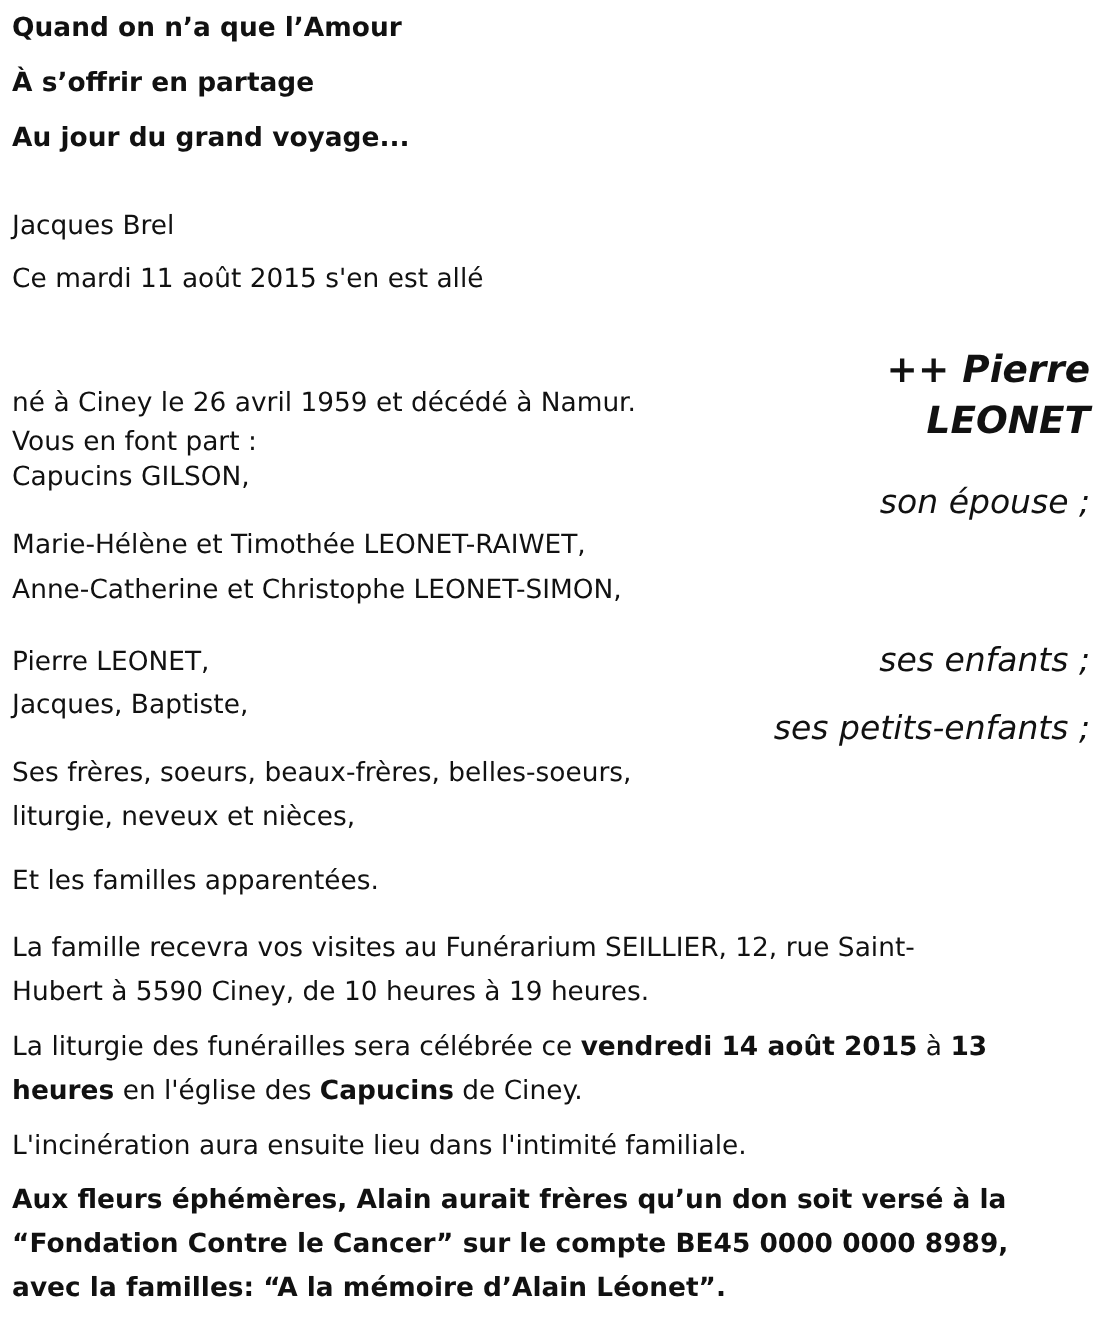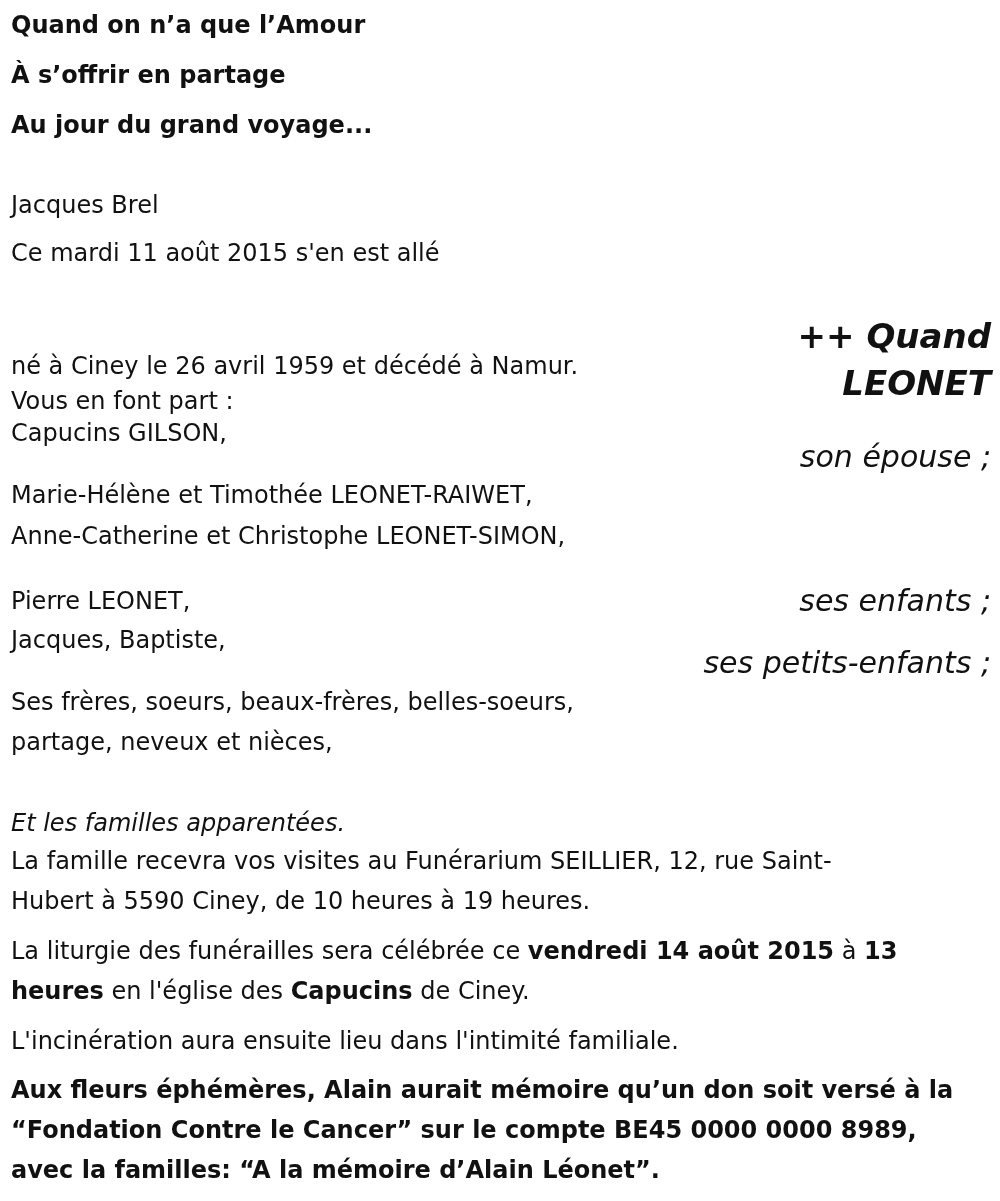--- a/index.html
+++ b/index.html
@@ -20,52 +20,52 @@
 <div>
   <div class="abs bold" style="top:5px;">Quand on n’a que l’Amour</div>
   <div class="abs bold" style="top:55px;">À s’offrir en partage</div>
   <div class="abs bold" style="top:105px;">Au jour du grand voyage...</div>
   <div class="abs" style="top:185px;">Jacques Brel</div>
 </div>
 
 <div class="abs" style="top:233px;">Ce mardi 11 août 2015 s'en est allé</div>
 
 <div>
-  <div class="name" style="top:313px;">++ Quand</div>
+  <div class="name" style="top:313px;">++ Pierre</div>
   <div class="name" style="top:360px;">LEONET</div>
 </div>
 
 <div class="abs" style="top:313px;margin-top:33px;">né à Ciney le 26 avril 1959 et décédé à Namur.</div>
 <div class="abs" style="top:381px;">Vous en font part :</div>
 
 <div>
   <div class="abs" style="top:413px;">Capucins GILSON,</div>
   <div class="right" style="top:442px;">son épouse ;</div>
 
   <div class="abs" style="top:475px;">Marie-Hélène et Timothée LEONET-RAIWET,</div>
   <div class="abs" style="top:516px;">Anne-Catherine et Christophe LEONET-SIMON,</div>
   <div class="abs" style="top:557px;margin-top:24px;">Pierre LEONET,</div>
   <div class="right" style="top:586px;">ses enfants ;</div>
 
   <div class="abs" style="top:620px;">Jacques, Baptiste,</div>
   <div class="right" style="top:648px;">ses petits-enfants ;</div>
 
   <div class="abs" style="top:682px;">Ses frères, soeurs, beaux-frères, belles-soeurs,</div>
-  <div class="abs" style="top:722px;">partage, neveux et nièces,</div>
-  <div class="abs" style="top:803px;font-style:italic;">Et les familles apparentées.</div>
+  <div class="abs" style="top:722px;">liturgie, neveux et nièces,</div>
+  <div class="abs" style="top:780px;">Et les familles apparentées.</div>
 </div>
 
 <div>
   <div class="abs" style="top:841px;">La famille recevra vos visites au Funérarium SEILLIER, 12, rue Saint-</div>
   <div class="abs" style="top:881px;">Hubert à 5590 Ciney, de 10 heures à 19 heures.</div>
 </div>
 
 <div class="para" style="top:931px;">
   <span>La liturgie des funérailles sera célébrée ce </span><b>vendredi 14 août 2015</b><span> à </span><b>13</b><br><b>heures</b><span> en l'église des </span><b>Capucins</b><span> de Ciney.</span>
 </div>
 
 <div class="abs" style="top:1021px;">L'incinération aura ensuite lieu dans l'intimité familiale.</div>
 
 <div>
-  <div class="abs bold" style="top:1070px;">Aux fleurs éphémères, Alain aurait mémoire qu’un don soit versé à la</div>
+  <div class="abs bold" style="top:1070px;">Aux fleurs éphémères, Alain aurait frères qu’un don soit versé à la</div>
   <div class="abs bold" style="top:1110px;">“Fondation Contre le Cancer” sur le compte BE45 0000 0000 8989,</div>
   <div class="abs bold" style="top:1150px;">avec la familles: “A la mémoire d’Alain Léonet”.</div>
 </div>
 
 </body></html>

